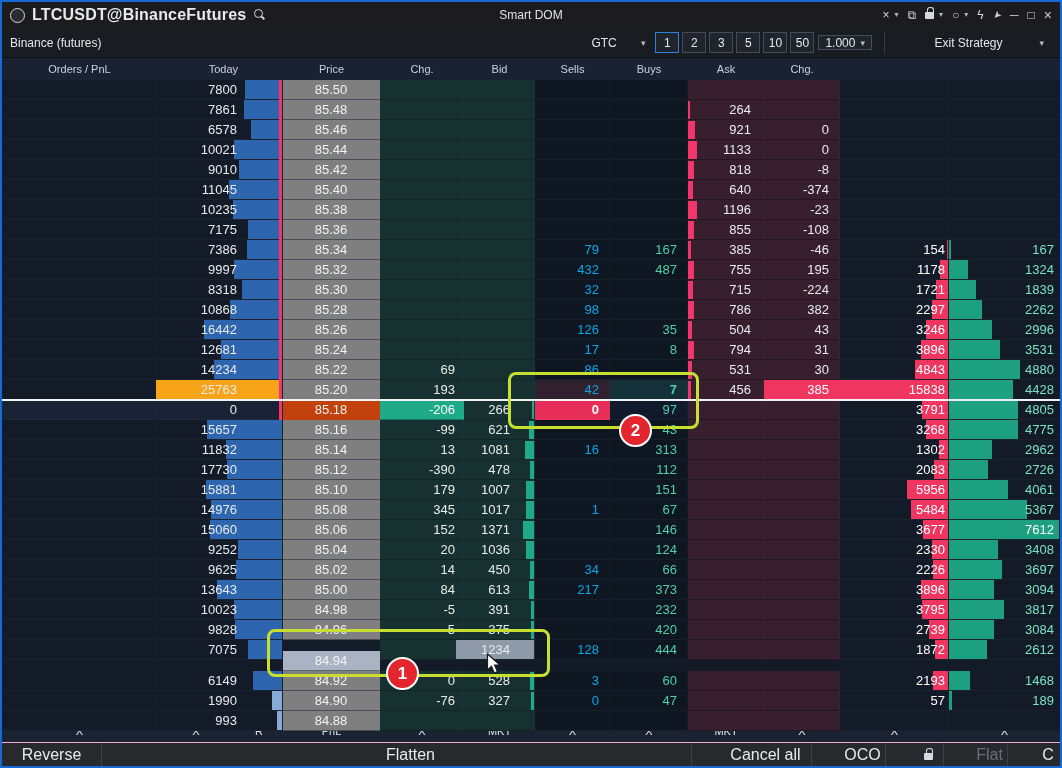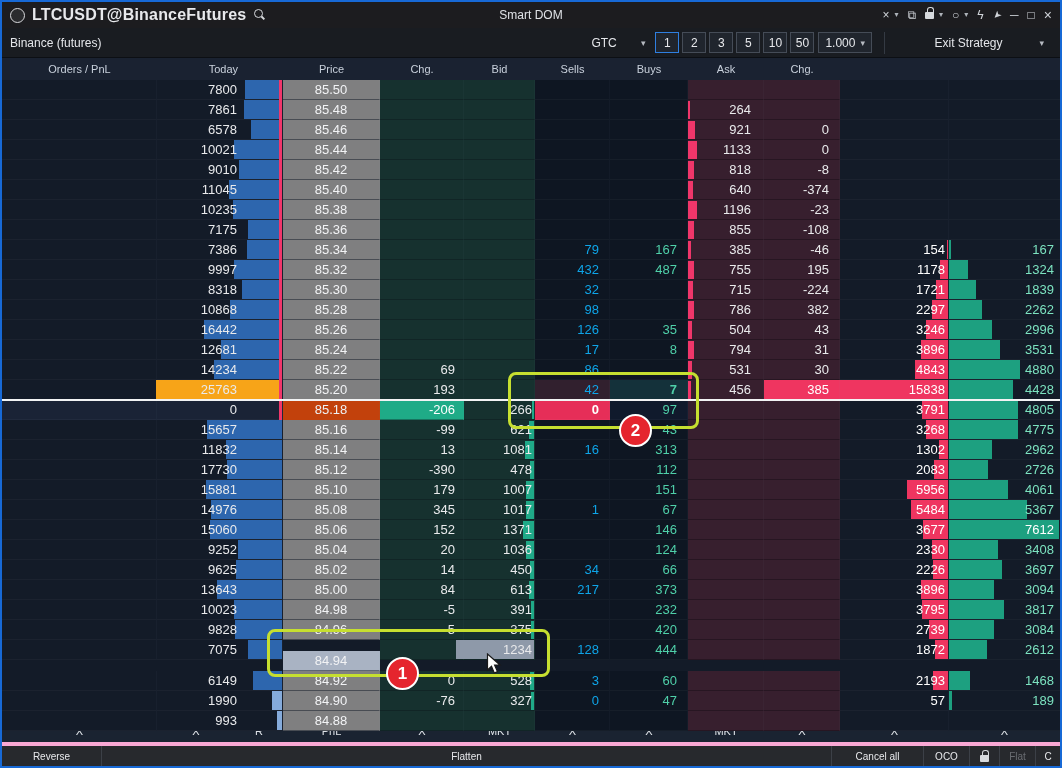--- a/index.html
+++ b/index.html
@@ -23,21 +23,21 @@
   .lockg::before{content:"";position:absolute;left:1.5px;top:-5px;width:5px;height:5px;border:1.5px solid #d6d9dd;border-bottom:none;border-radius:3px 3px 0 0;}
 
   
   .toolbar{height:30px;background:#191c21;border-bottom:1px solid #0c0f14;display:flex;align-items:center;padding:0 8px;color:#e4e6ea;font-size:12px;}
   .tbar-spacer{flex:1;}
   .tif{display:flex;align-items:center;width:66px;justify-content:space-between;padding:0 6px;height:22px;}
   .chev{font-size:9px;color:#b6bac1;}
   .qty-group{display:flex;align-items:center;gap:3px;margin:0 4px;}
   .qb{min-width:24px;height:21px;background:#20252d;border:1px solid #454c57;color:#e8e9ec;font-size:12px;display:inline-flex;align-items:center;justify-content:center;padding:0 4px;}
   .qb.sel{border-color:#2f7fe0;}
-  .qty-preset{display:inline-flex;align-items:center;gap:5px;height:21px;background:#20252d;border:1px solid #454c57;padding:0 6px;}
+  .qty-preset{display:inline-flex;align-items:center;gap:5px;height:15px;background:#20252d;border:1px solid #454c57;padding:0 6px;}
   .exit-strat{position:relative;width:168px;height:22px;display:flex;align-items:center;justify-content:center;margin-left:12px;border-left:1px solid #343a43;}
   .exit-strat .chev{position:absolute;right:8px;}
 
   
   .ghead,.grow{display:grid;grid-template-columns:155px 126px 97px 84px 71px 75px 78px 76px 76px 109px 111px;}
   .ghead{height:22px;background:#1a2231;align-items:center;color:#c9d1dc;font-size:11px;}
   .gh{text-align:center;}
   .gh.r{text-align:right;padding-right:45px;}
   .gfoot{display:grid;grid-template-columns:155px 78px 48px 97px 84px 71px 75px 78px 76px 76px 109px 111px;height:22px;background:#1a2331;align-items:center;color:#dfe3e8;font-size:11px;}
   .gf{text-align:center;}
@@ -46,21 +46,21 @@
   .grid{position:relative;height:640px;background:#131b28;}
   .cell{position:relative;height:20px;line-height:20px;font-size:13px;color:#e9eaec;border-right:1px solid rgba(140,160,190,0.04);border-bottom:1px solid rgba(255,255,255,0.03);}
   .v{position:absolute;right:8px;z-index:2;white-space:nowrap;}
   .v.b{font-weight:bold;color:#fff;}
   .c-orders{background:#131b28;}
   .c-today{background:#131b28;}
   .c-today .v{right:45px;}
   .c-price{background:#7f7f80;border-bottom:1px solid rgba(19,27,40,0.5);}
   .c-price .v{position:static;display:block;text-align:center;color:#f2f3f5;}
   .c-chg1,.c-bid{background:#16312f;border-bottom:1px solid rgba(10,16,24,0.35);}
-  .c-bid .v{right:2px;}
+  .c-bid .v{right:24px;}
   .c-sells,.c-buys{background:#0e1622;}
   .c-sells .v{right:10px;color:#0ea5e9;}
   .c-buys .v{right:10px;color:#4fd0a9;}
   .c-ask,.c-chg2{background:#371f2e;border-bottom:1px solid rgba(12,8,14,0.35);}
   .c-ask .v{right:12px;}
   .c-chg2 .v{right:10px;}
   .c-vr{background:#131b28;}
   .c-vr .v{right:3px;color:#fff;}
   .c-vg{background:#131b28;border-right:none;}
   .c-vg .v{right:6px;color:#7ce3c0;}
@@ -87,21 +87,21 @@
   .bg-teal{background:#14313a;}
   
   .cur .c-orders,.cur .c-today{background:#1a2336;}
   .cur .c-sells:not(.hl-pink),.cur .c-buys{background:#101a2c;}
   .p-cur{background:#c2410c;border-bottom:none;}
   .p-cur .v{color:#eef0f3;}
   .p-hov{background:#a9b3c3;margin-top:11px;}
   .spread-line{position:absolute;left:0;right:0;top:319px;height:2px;background:#f2f3f4;z-index:6;}
 
   
-  .bottombar{height:24px;background:#27292d;display:flex;align-items:stretch;color:#e8e9ec;font-size:10px;border-top:4px solid #f9a8d4;}
+  .bottombar{height:24px;background:#27292d;display:flex;align-items:stretch;color:#e8e9ec;font-size:16px;border-top:1px solid #f9a8d4;gap:28px;}
   .bb{display:flex;align-items:center;justify-content:center;border-right:1px solid #3c4047;}
   .bb-reverse{width:100px;}
   .bb-flatten{flex:1;}
   .bb-cancel{width:92px;}
   .bb-oco{width:46px;}
   .bb-lock{width:30px;}
   .bb-flat{width:36px;color:#6a6d72;}
   .bb-c{width:24px;border-right:none;}
 
   

